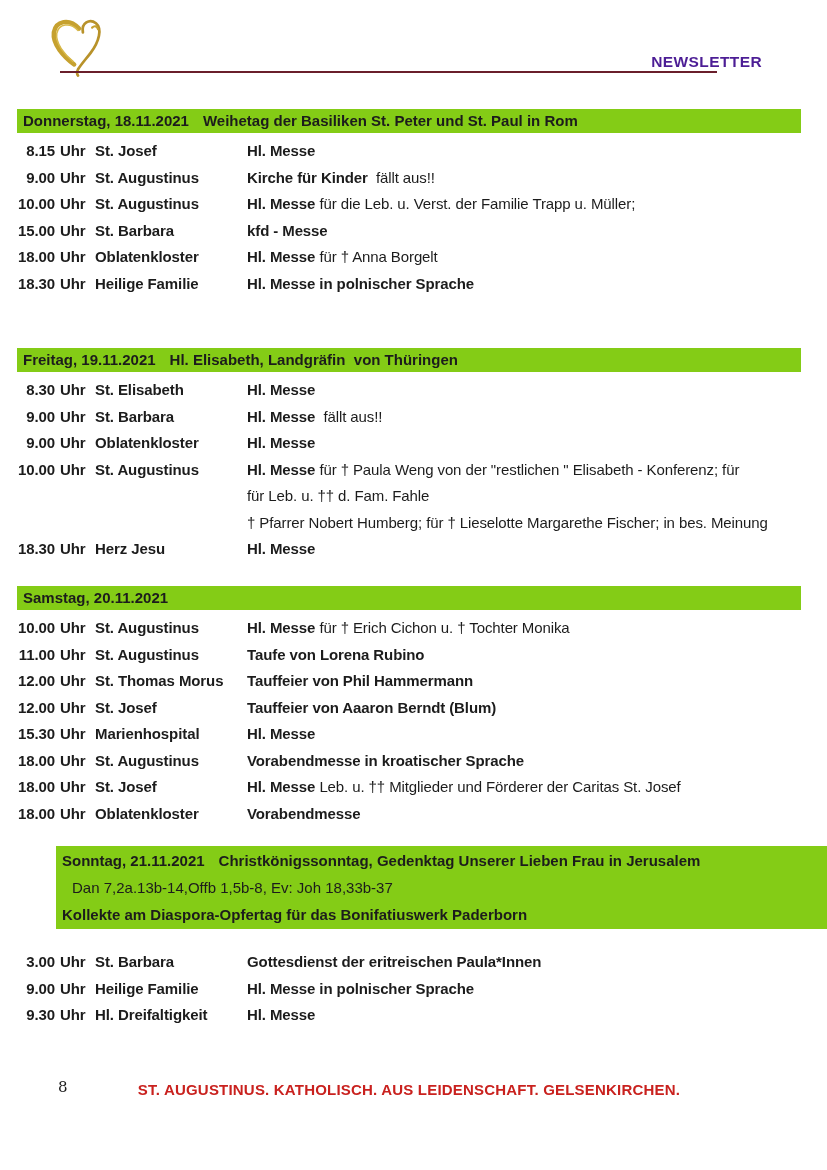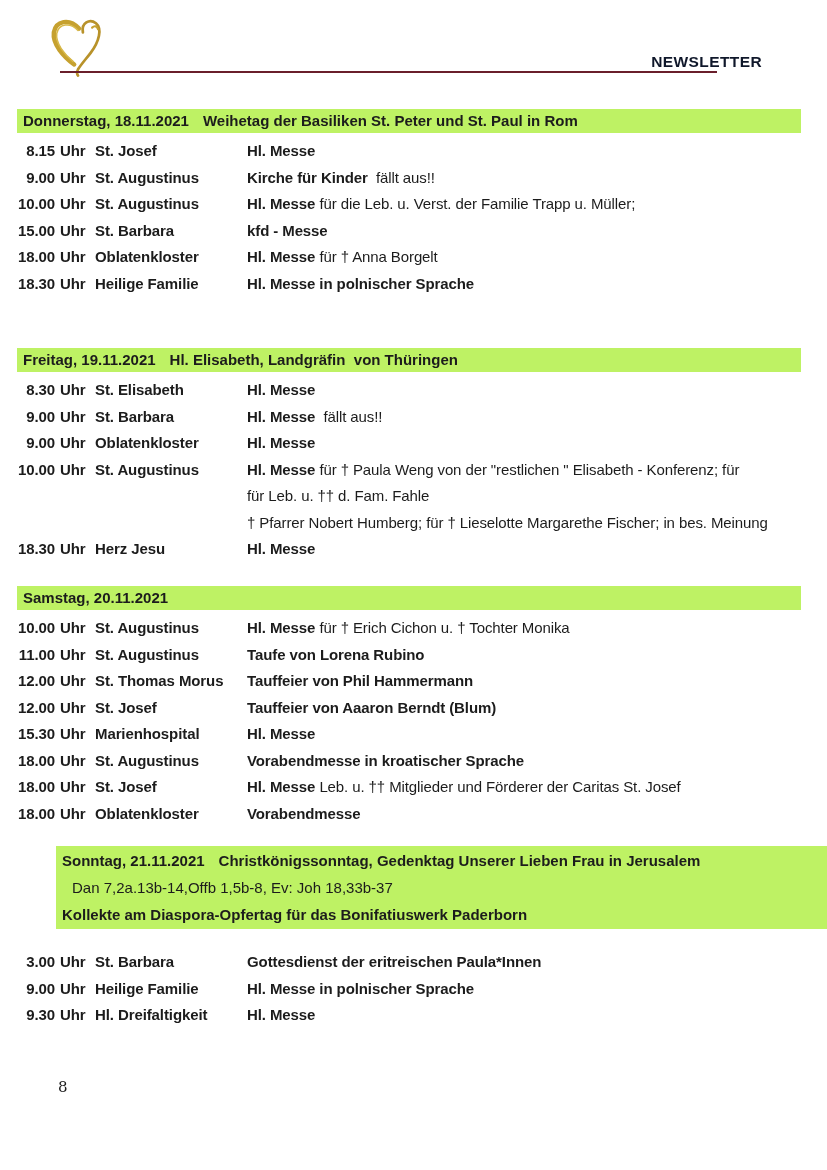--- a/index.html
+++ b/index.html
@@ -18,21 +18,21 @@
     font-size:15.5px;font-weight:bold;letter-spacing:.4px;
   }
 
   
   .section{position:absolute;left:17px;width:784px;}
   .section-0{top:109px}
   .section-1{top:348px}
   .section-2{top:586px}
   .section-3{top:846px}
 
-  .bar{background:#bef264;width:100%;}
+  .bar{background:#84cc16;width:100%;}
   .bar-line{height:24px;line-height:24px;padding-left:6px;font-size:15px;font-weight:bold;white-space:nowrap;}
   .bar-multi .bar-line{height:27px;line-height:27px;}
   .bar-line.regular{font-weight:normal;padding-left:16px;}
   .bar-title{margin-left:14px;}
   .bar-multi{padding:1px 0;margin-left:39px;}
 
   .rows{margin-top:5px;position:relative;}
   .rows-late{margin-top:20px;}
   .row{position:relative;height:26.5px;line-height:26.5px;font-size:15px;letter-spacing:-.1px;}
   .time{position:absolute;left:-8px;width:46px;text-align:right;font-weight:bold;white-space:nowrap;}
@@ -63,21 +63,21 @@
         <path d="M 31 13 C 21 2, 7 5, 5 17 C 3.5 29, 15 42, 26 50" stroke="#c6a12f" stroke-width="4.6"></path>
         <path d="M 30 15 C 22 6, 10 8, 8 18 C 6.5 28, 16 40, 25 47" stroke="#d8b94a" stroke-width="1.6"></path>
         <path d="M 35 17 C 33 7, 42 2.5, 48.5 7.5 C 55 13, 52 26, 43 38 C 38.5 44, 33 50, 30 55 C 28.8 57.5, 28.6 60, 30 61.5" stroke="#b8922a" stroke-width="2.8"></path>
         <path d="M 44.5 12 C 47 9.5, 50 10.5, 50.5 13.5" stroke="#c6a12f" stroke-width="2.2"></path>
       </g>
     </svg>
   </div>
 
   <div class="rule" style="background:#6a1f2b"></div>
 
-  <div class="newsletter" style="color:#0f172a">NEWSLETTER</div>
+  <div class="newsletter" style="color:#4c1d95">NEWSLETTER</div>
 
   <div id="sections-root">
       <section class="section section-0">
         <div class="bar">
           <div class="bar-line"><span class="bar-date">Donnerstag, 18.11.2021</span><span class="bar-title">Weihetag der Basiliken St. Peter und St. Paul in Rom</span></div>
         </div>
         <div class="rows">
           <div class="row">
             <span class="time">8.15</span>
             <span class="uhr">Uhr</span>
@@ -238,14 +238,15 @@
             <span class="uhr">Uhr</span>
             <span class="loc">Hl. Dreifaltigkeit</span>
             <span class="desc"><span class="b">Hl. Messe</span></span>
           </div>
         </div>
       </section>
     </div>
 
   <div class="pagenum">8</div>
 
+  <div class="slogan" style="color:#c9211e">ST. AUGUSTINUS. KATHOLISCH. AUS LEIDENSCHAFT. GELSENKIRCHEN.</div>
 
 </div>
 
 </body></html>

